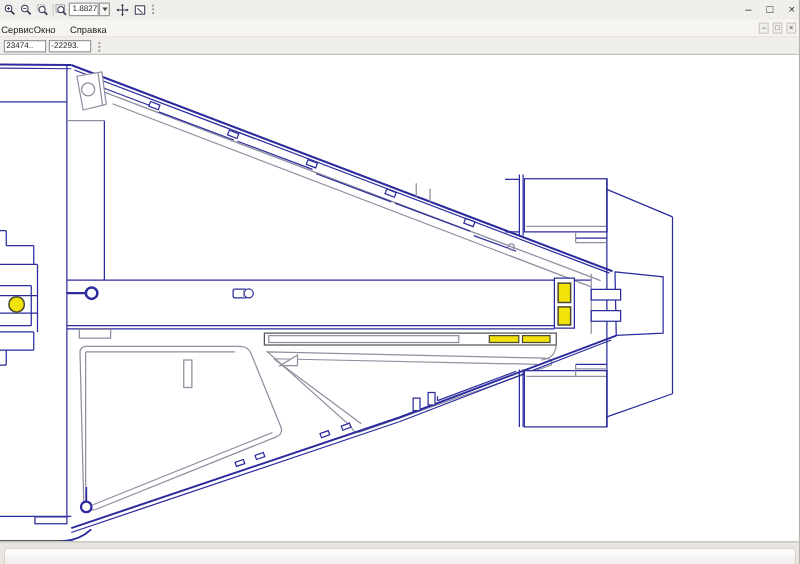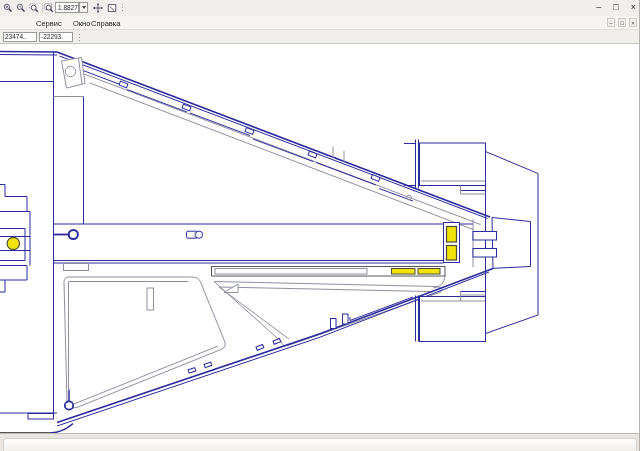--- a/index.html
+++ b/index.html
@@ -14,21 +14,21 @@
   .tbtn{position:absolute;top:2px;width:12px;height:12px;display:flex;align-items:center;justify-content:center;border:1px solid transparent;border-radius:2px;}
   .sep{position:absolute;top:3px;width:1px;height:10px;background:#d2cfca;}
   .combo{position:absolute;left:55px;top:2px;width:24px;height:11px;background:#fff;border:1px solid var(--field-border);font-size:6.5px;line-height:9px;padding-left:2px;color:#222;overflow:hidden;}
   .combo-arrow{position:absolute;left:79px;top:2px;width:9px;height:11px;background:#f6f4f1;border:1px solid var(--field-border);display:flex;align-items:center;justify-content:center;}
   .combo-arrow:after{content:"";width:0;height:0;border-left:2.5px solid transparent;border-right:2.5px solid transparent;border-top:3px solid #444;}
   .grip{position:absolute;width:3px;height:9px;background:radial-gradient(circle,#9a968f 0.8px,transparent 1px);background-size:3px 3px;}
   .winbtns{position:absolute;right:4px;top:1px;height:13px;display:flex;gap:12px;color:#2a2a2a;font-size:9px;line-height:13px;}
   .winbtns span{cursor:default;}
   
   .menubar{position:absolute;left:0;top:16px;width:640px;height:14px;background:#f7f5f2;border-bottom:1px solid #e3e0db;font-size:7.5px;color:#222;}
-  .menu-item{position:absolute;top:2px;height:11px;line-height:11px;padding:0 16px;margin-left:19px;}
+  .menu-item{position:absolute;top:2px;height:11px;line-height:11px;padding:0 0;}
   .mdi{position:absolute;right:3px;top:2px;display:flex;gap:3px;}
   .mdi span{width:8px;height:9px;font-size:6px;line-height:9px;text-align:center;color:#444;border:1px solid #cfccc7;background:#f1efec;}
   
   .row2{position:absolute;left:0;top:30px;width:640px;height:14px;background:var(--chrome-bg);border-bottom:1px solid #c7c4c0;}
   .coord{position:absolute;top:2px;width:34px;height:10px;background:#fff;border:1px solid var(--field-border);font-size:6.5px;line-height:8px;padding:0 1px;color:#222;overflow:hidden;}
   
   .canvas{position:absolute;left:0;top:44px;width:640px;height:389px;background:var(--canvas-bg);}
   svg{display:block;}
   .b{stroke:var(--line-blue);fill:none;stroke-width:1;}
   .b2{stroke:var(--line-blue);fill:none;stroke-width:1.6;}
@@ -101,21 +101,21 @@
     <div class="grip" style="left:121px;top:3px"></div>
     <div class="winbtns">
       <span>–</span>
       <span>□</span>
       <span>×</span>
     </div>
   </div>
 
   <div class="menubar">
     <span class="menu-item" style="left:1px">Сервис</span>
-    <span class="menu-item" style="left:38px">Окно</span>
+    <span class="menu-item" style="left:27px">Окно</span>
     <span class="menu-item" style="left:56px">Справка</span>
     <div class="mdi">
       <span>–</span>
       <span>□</span>
       <span>×</span>
     </div>
   </div>
 
   <div class="row2">
     <div class="coord" style="left:3px">

